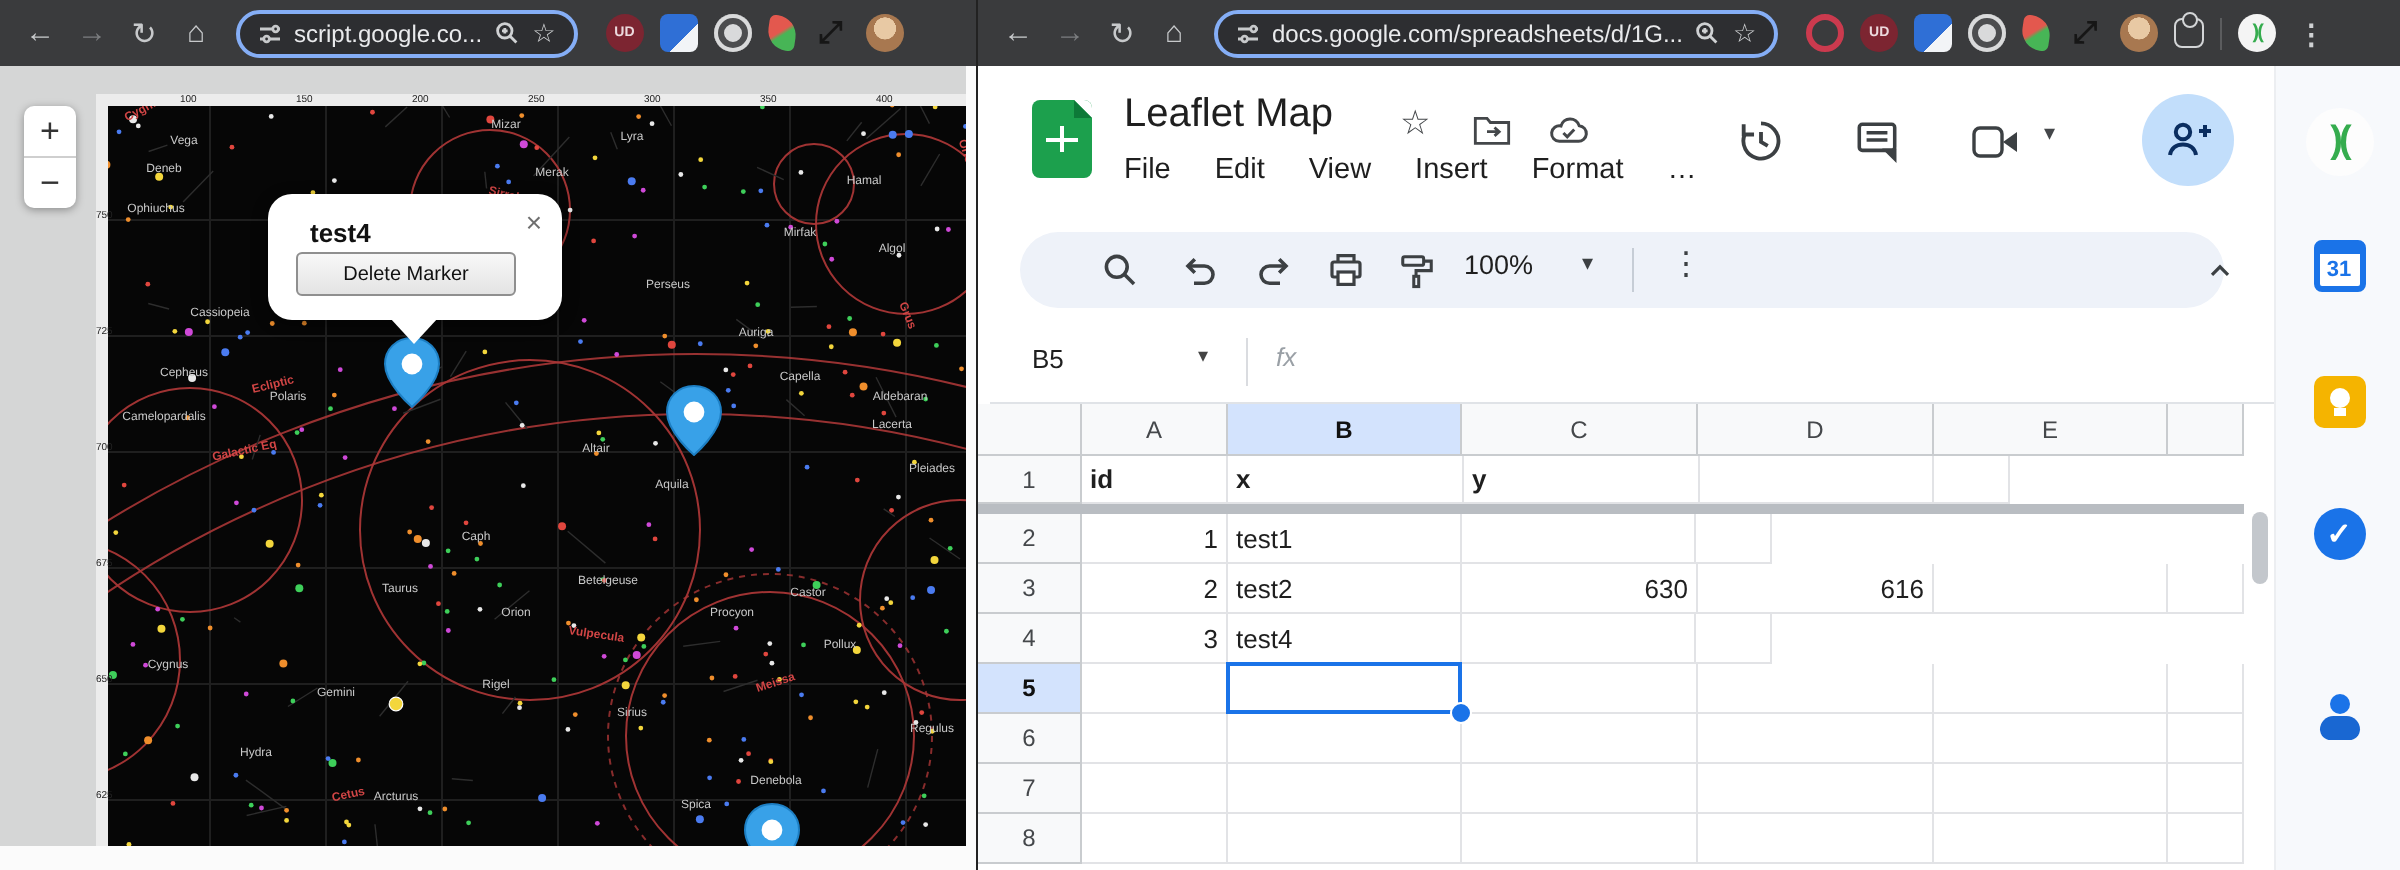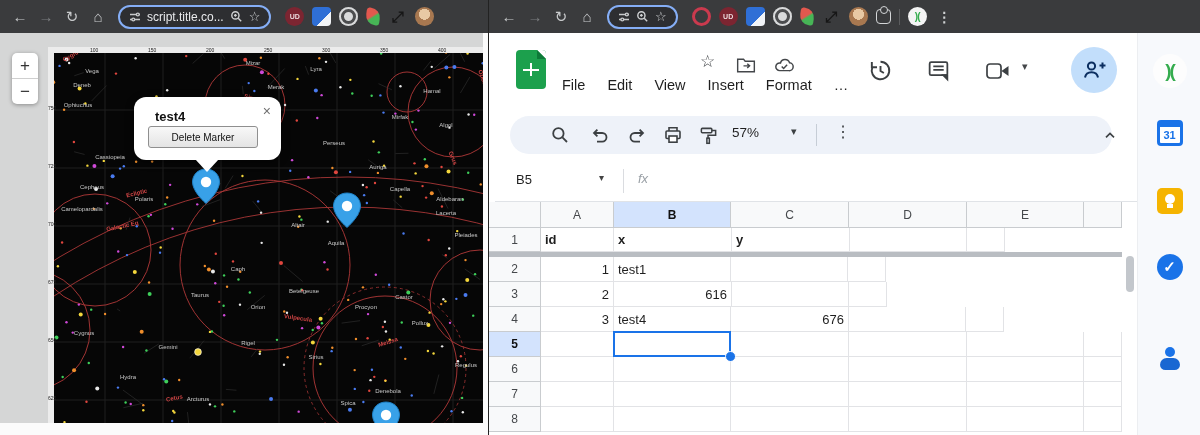--- a/index.html
+++ b/index.html
@@ -126,21 +126,21 @@
       <span class="nav">←</span>
       <span class="nav dim">→</span>
       <span class="nav">↻</span>
       <span class="nav">⌂</span>
       <div class="omni">
         <svg width="12" height="12" viewBox="0 0 12 12" stroke="#c7c9cb" stroke-width="1.4" fill="none">
             <path d="M1 3.5h7M10 3.5h1M1 8.5h2M6 8.5h5"></path>
             <circle cx="8.8" cy="3.5" r="1.4"></circle>
             <circle cx="4.3" cy="8.5" r="1.4"></circle>
           </svg>
-        <span class="url">script.title.co...</span>
+        <span class="url">script.google.co...</span>
         <svg width="13" height="13" viewBox="0 0 13 13" stroke="#cfd1d3" stroke-width="1.4" fill="none">
             <circle cx="5.4" cy="5.4" r="3.6"></circle>
             <path d="M8.2 8.2l3 3M4 5.4h2.8M5.4 4v2.8"></path>
           </svg>
         <span class="star">☆</span>
       </div>
       <div class="extrow">
           <span class="ext ext-ud">UD</span>
           <span class="ext ext-shield"></span>
           <span class="ext ext-circle"></span>
@@ -595,20 +595,21 @@
       <span class="nav">←</span>
       <span class="nav dim">→</span>
       <span class="nav">↻</span>
       <span class="nav">⌂</span>
       <div class="omni">
         <svg width="12" height="12" viewBox="0 0 12 12" stroke="#c7c9cb" stroke-width="1.4" fill="none">
             <path d="M1 3.5h7M10 3.5h1M1 8.5h2M6 8.5h5"></path>
             <circle cx="8.8" cy="3.5" r="1.4"></circle>
             <circle cx="4.3" cy="8.5" r="1.4"></circle>
           </svg>
+        <span class="url">docs.google.com/spreadsheets/d/1G...</span>
         <svg width="13" height="13" viewBox="0 0 13 13" stroke="#cfd1d3" stroke-width="1.4" fill="none">
             <circle cx="5.4" cy="5.4" r="3.6"></circle>
             <path d="M8.2 8.2l3 3M4 5.4h2.8M5.4 4v2.8"></path>
           </svg>
         <span class="star">☆</span>
       </div>
       <div class="extrow">
           <span class="ext ext-record"></span>
           <span class="ext ext-ud">UD</span>
           <span class="ext ext-shield"></span>
@@ -624,20 +625,21 @@
     </div>
 
     <div class="shIcon">
         <span class="grid9">
           <i></i>
           <i></i>
           <i></i>
           <i></i>
         </span>
       </div>
+    <div class="docTitle">Leaflet Map</div>
     <span class="titleIcon" style="left:211px;">☆</span>
     <svg class="hdrIcon" style="left:247px;" width="20" height="18" viewBox="0 0 24 20" fill="none" stroke="#44474a" stroke-width="1.7">
         <path d="M2 3h7l2 2.5h11V18H2z"></path>
         <path d="M9 11h7M13.5 8.5L16.3 11l-2.8 2.5"></path>
       </svg>
     <svg class="hdrIcon" style="left:285px;" width="21" height="17" viewBox="0 0 24 19" fill="none" stroke="#44474a" stroke-width="1.7">
         <path d="M6.5 16.5a4.4 4.4 0 1 1 .9-8.7 5.4 5.4 0 0 1 10.4-.2 3.8 3.8 0 0 1-.7 8.9z"></path>
         <path d="M8.8 11.8l2.2 2.2 4-4.2"></path>
       </svg>
     <div class="menuRow" id="menuRow">
@@ -698,21 +700,21 @@
             <rect x="6" y="11" width="8" height="6.2" fill="#fff"></rect>
           </svg>
         </span>
       <span class="tb" style="left:186px;">
           <svg width="19" height="19" viewBox="0 0 20 20" fill="none" stroke="#3c4043" stroke-width="1.6">
             <rect x="2.5" y="2.5" width="11" height="4.5" rx="1"></rect>
             <path d="M13.5 4.8h4v5h-8v3"></path>
             <rect x="8.3" y="12.8" width="2.6" height="5.4"></rect>
           </svg>
         </span>
-      <span class="tbZoom">57%</span>
+      <span class="tbZoom">100%</span>
       <span class="tbCaret">▾</span>
       <span class="tbDiv"></span>
       <span class="tbDots">⋮</span>
       <span class="tb tbChev">
           <svg width="16" height="16" viewBox="0 0 20 20" fill="none" stroke="#3c4043" stroke-width="2">
             <path d="M5 13l5-5 5 5"></path>
           </svg>
         </span>
     </div>
 
@@ -745,29 +747,30 @@
         <div class="grow">
           <div class="ghead" style="width: 52px; height: 25px; flex: 0 0 52px;">2</div>
           <div class="gcell num" style="width: 73px; height: 25px; flex: 0 0 73px;">1</div>
           <div class="gcell" style="width: 117px; height: 25px; flex: 0 0 117px;">test1</div>
           <div class="gcell" style="width: 117px; height: 25px; flex: 0 0 117px;"></div>
           <div class="gcell" style="width: 38px; height: 25px; flex: 0 0 38px;"></div>
         </div>
         <div class="grow">
           <div class="ghead" style="width: 52px; height: 25px; flex: 0 0 52px;">3</div>
           <div class="gcell num" style="width: 73px; height: 25px; flex: 0 0 73px;">2</div>
+          <div class="gcell" style="width: 117px; height: 25px; flex: 0 0 117px;">test2</div>
+          <div class="gcell num" style="width: 118px; height: 25px; flex: 0 0 118px;">630</div>
           <div class="gcell num" style="width: 118px; height: 25px; flex: 0 0 118px;">616</div>
           <div class="gcell" style="width: 117px; height: 25px; flex: 0 0 117px;"></div>
           <div class="gcell" style="width: 38px; height: 25px; flex: 0 0 38px;"></div>
         </div>
         <div class="grow">
           <div class="ghead" style="width: 52px; height: 25px; flex: 0 0 52px;">4</div>
           <div class="gcell num" style="width: 73px; height: 25px; flex: 0 0 73px;">3</div>
           <div class="gcell" style="width: 117px; height: 25px; flex: 0 0 117px;">test4</div>
-          <div class="gcell num" style="width: 118px; height: 25px; flex: 0 0 118px;">676</div>
           <div class="gcell" style="width: 117px; height: 25px; flex: 0 0 117px;"></div>
           <div class="gcell" style="width: 38px; height: 25px; flex: 0 0 38px;"></div>
         </div>
         <div class="grow">
           <div class="ghead sel" style="width: 52px; height: 25px; flex: 0 0 52px;">5</div>
           <div class="gcell" style="width: 73px; height: 25px; flex: 0 0 73px;"></div>
           <div class="gcell" style="width: 117px; height: 25px; flex: 0 0 117px;"></div>
           <div class="gcell" style="width: 118px; height: 25px; flex: 0 0 118px;"></div>
           <div class="gcell" style="width: 118px; height: 25px; flex: 0 0 118px;"></div>
           <div class="gcell" style="width: 117px; height: 25px; flex: 0 0 117px;"></div>

